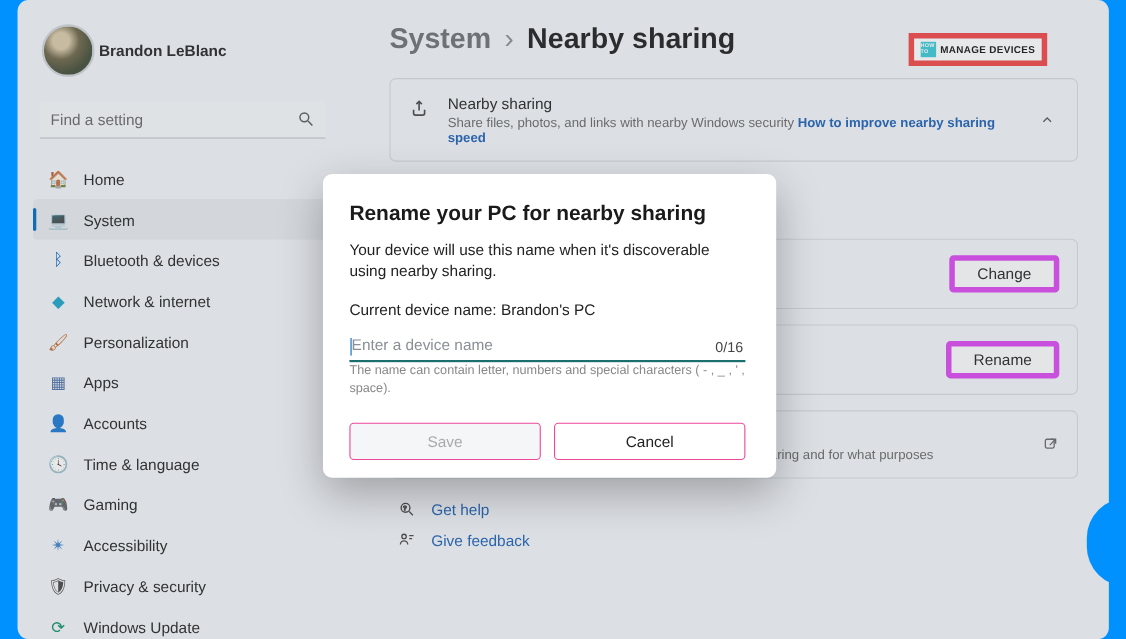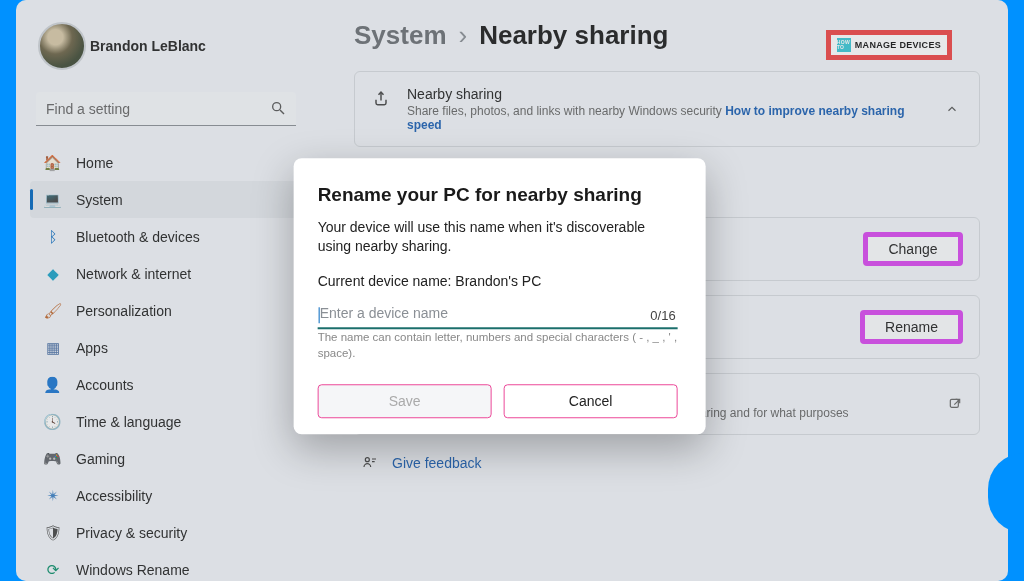--- a/index.html
+++ b/index.html
@@ -116,21 +116,21 @@
       <li>
           <span class="ic" style="color:#3a7fc4">✴</span>
           <span>Accessibility</span>
         </li>
       <li>
           <span class="ic" style="color:#444">🛡</span>
           <span>Privacy &amp; security</span>
         </li>
       <li>
           <span class="ic" style="color:#0a8f6a">⟳</span>
-          <span>Windows Rename</span>
+          <span>Windows Update</span>
         </li>
     </ul>
   </aside>
 
   <main class="main">
     <div class="breadcrumb">
       <span class="bc-root">System</span>
       <span class="bc-sep">›</span>
       <span class="bc-leaf">Nearby sharing</span>
     </div>
@@ -185,20 +185,30 @@
             <path d="M13 5h6v6"></path>
             <path d="M19 5l-8 8"></path>
           </svg>
       </span>
     </div>
 
     <div class="help-row">
       <a>
           <span class="h-ic">
             <svg width="16" height="16" viewBox="0 0 24 24" fill="none" stroke="currentColor" stroke-width="1.8">
+              <circle cx="10" cy="10" r="6"></circle>
+              <line x1="15" y1="15" x2="20" y2="20"></line>
+              <text x="7" y="13" font-size="8" fill="currentColor">?</text>
+            </svg>
+          </span>
+          <span>Get help</span>
+        </a>
+      <a>
+          <span class="h-ic">
+            <svg width="16" height="16" viewBox="0 0 24 24" fill="none" stroke="currentColor" stroke-width="1.8">
               <circle cx="8" cy="7" r="3"></circle>
               <path d="M3 18c0-3 2.5-5 5-5s5 2 5 5"></path>
               <path d="M15 6h6M15 10h4"></path>
             </svg>
           </span>
           <span>Give feedback</span>
         </a>
     </div>
   </main>
 

